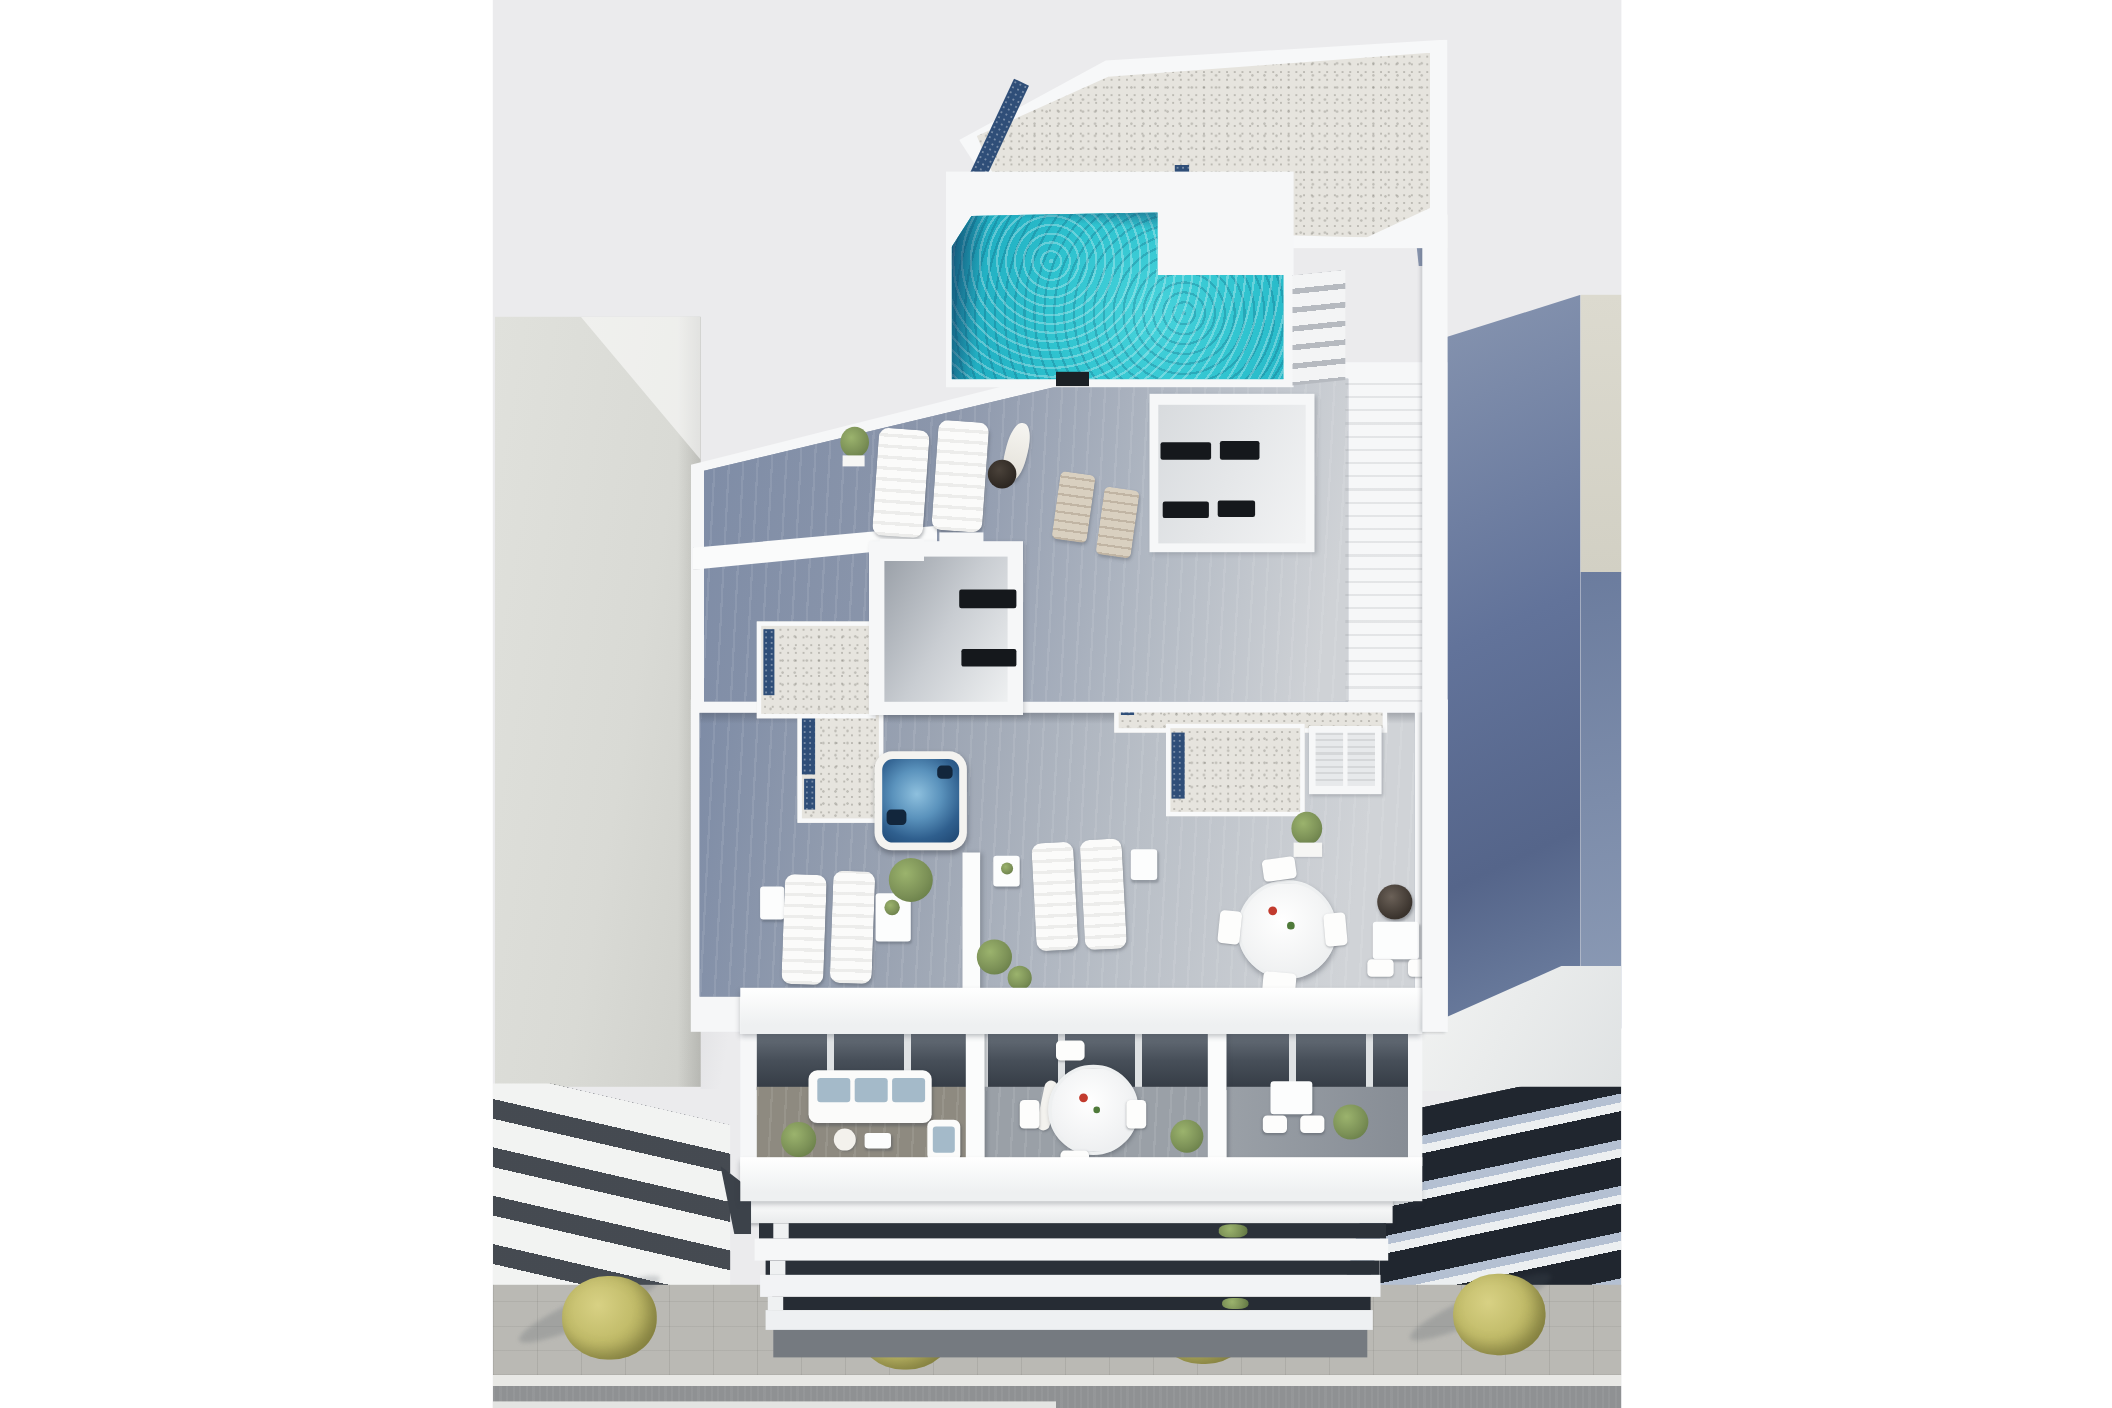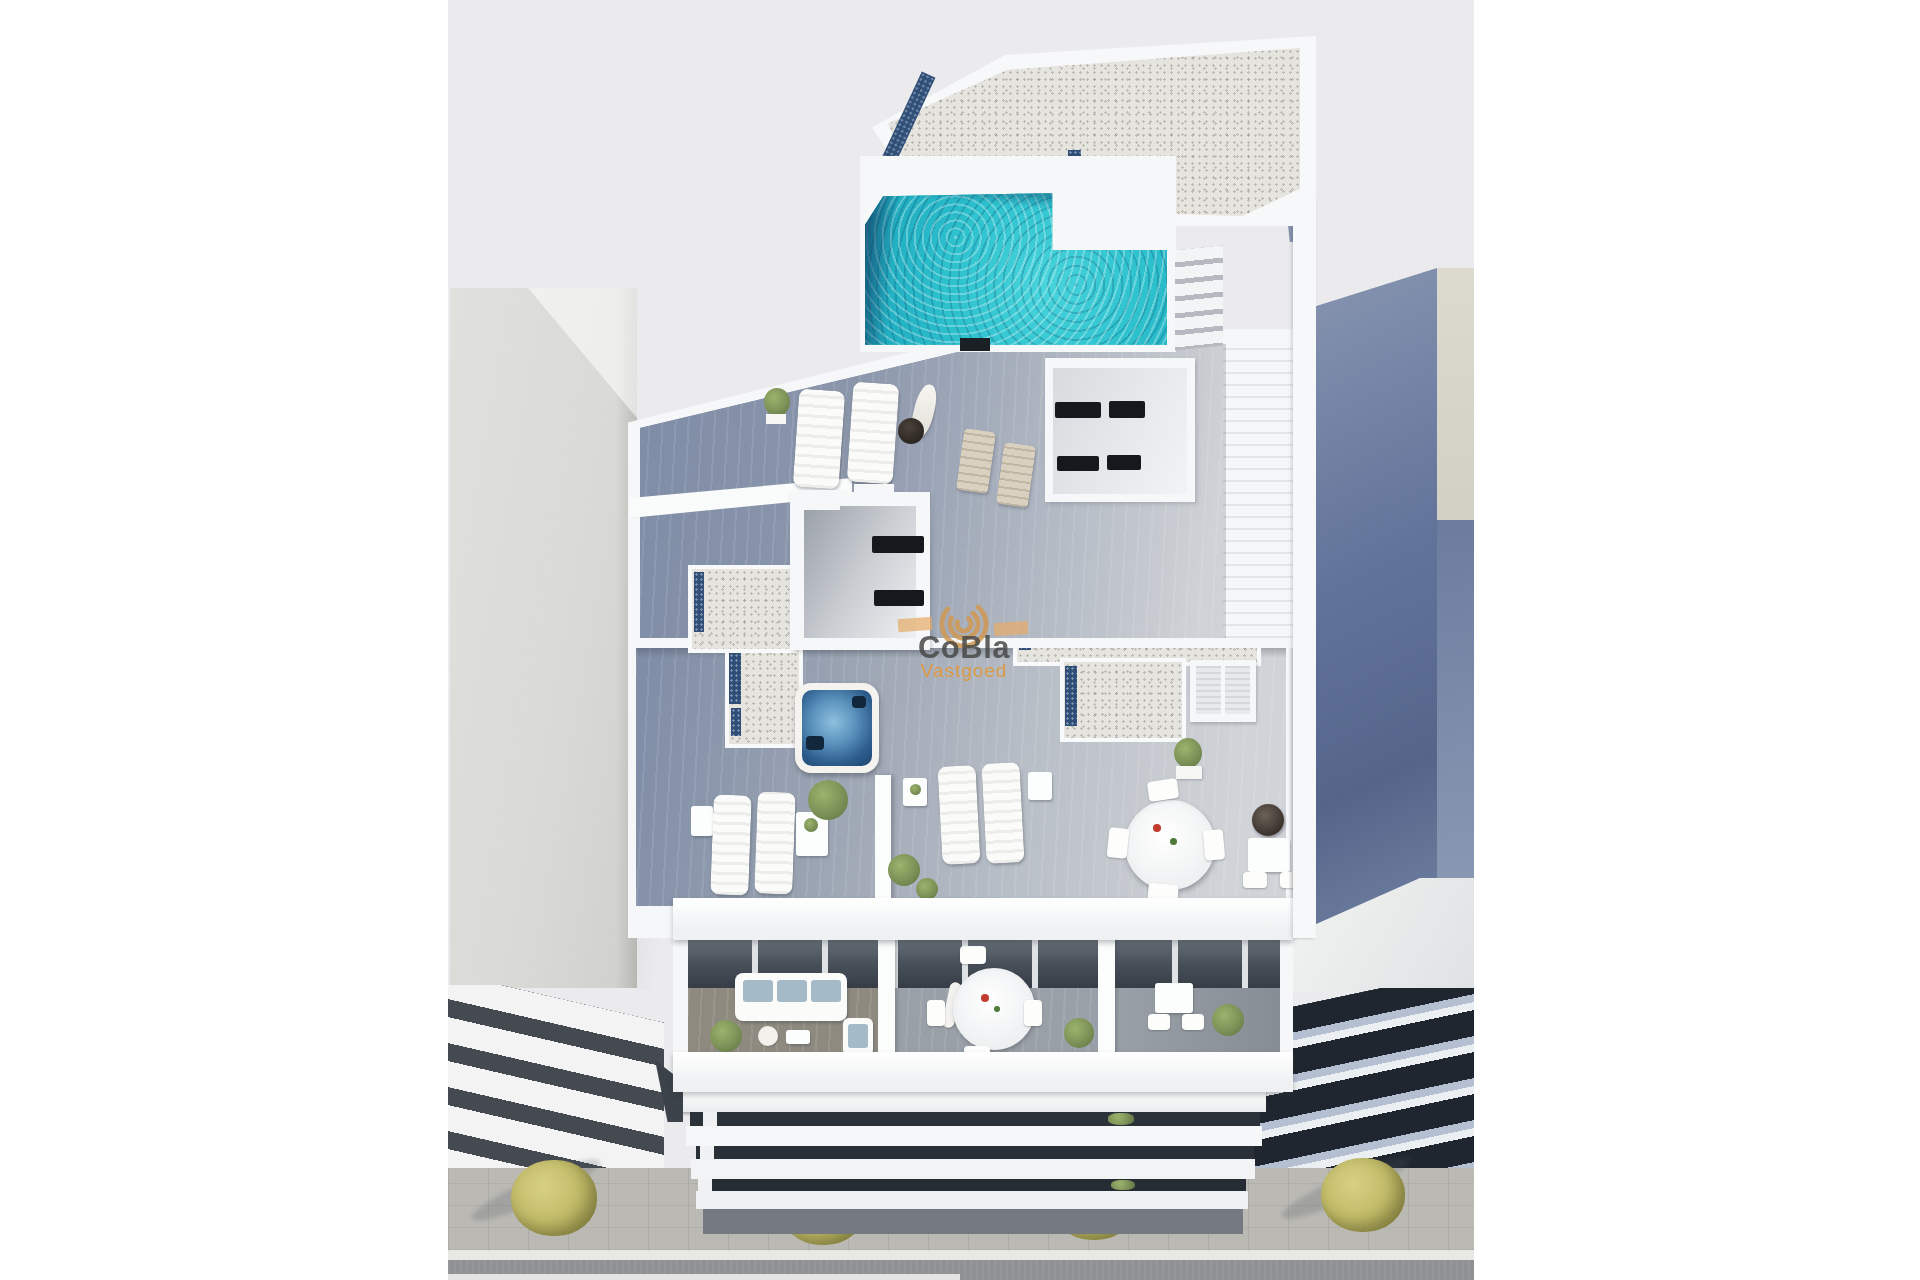--- a/index.html
+++ b/index.html
@@ -242,27 +242,14 @@
                         repeating-radial-gradient(circle at 70% 60%,rgba(10,80,110,.25) 0 2px,transparent 2px 9px),
                         radial-gradient(circle at 60% 60%,#49d4dc 0%,var(--pool-water,#2fc3cf) 45%,#23b2c4 75%,#1ba2b8 100%);"></div>
   <div class="abs" style="left:417px;top:190px;width:302px;height:158px;
        clip-path:polygon(6% 4%,62% 2%,62% 38%,100% 38%,100% 98%,0 98%,0 22%);
        background:linear-gradient(185deg,rgba(16,60,100,.85) 0%,rgba(16,60,100,0) 16%),
                   linear-gradient(95deg,rgba(16,60,100,.8) 0%,rgba(16,60,100,0) 11%);"></div>
   <div class="abs" style="left:512px;top:338px;width:30px;height:13px;background:#1b2025;"></div>
   <div class="abs" style="left:727px;top:248px;width:48px;height:100px;transform:skewY(-6deg);
        background:repeating-linear-gradient(180deg,#f3f4f5 0 12px,#b6bac0 12px 17px);"></div>
 
-  <div id="watermark">
-    <div class="wm-band" style="left:-8px;"></div>
-    <div class="wm-band" style="left:88px;top:28px;"></div>
-    <svg style="position:absolute;left:28px;top:0;" width="60" height="54" viewBox="0 0 60 54">
-      <g fill="none" stroke="#cf9a58" stroke-width="5" stroke-linecap="round" opacity="0.88" transform="rotate(-50 30 30)">
-        <circle cx="30" cy="30" r="22" stroke-dasharray="104 34"></circle>
-        <circle cx="30" cy="30" r="14" stroke-dasharray="62 26"></circle>
-        <circle cx="30" cy="30" r="7" stroke-dasharray="30 14"></circle>
-      </g>
-    </svg>
-    <div id="wm-title">CoBla</div>
-    <div id="wm-sub">Vastgoed</div>
-  </div>
 
 </div>
 
 </body></html>

